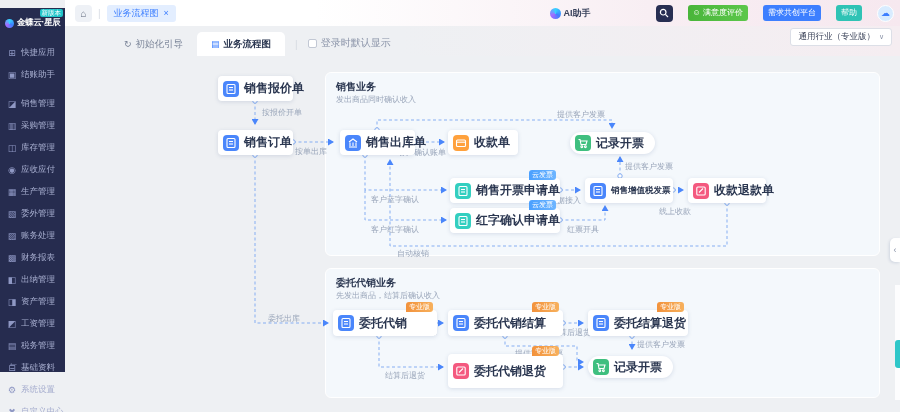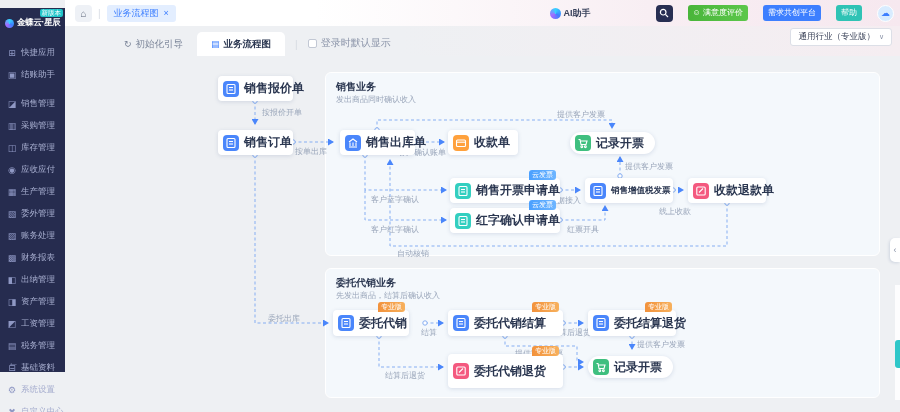--- a/index.html
+++ b/index.html
@@ -367,21 +367,21 @@
       <div class="node" style="left:623px;top:122px;width:78px;">
         <span class="nicon c-pink">
             <svg width="12" height="12" viewBox="0 0 12 12" fill="none" stroke="#fff" stroke-width="1.1">
               <rect x="1.8" y="2" width="8.4" height="8" rx="1"></rect>
               <path d="M4,7.5 L8,3.5"></path>
             </svg>
           </span>
         <span class="nlabel">收款退款单</span>
       </div>
 
-      <div class="node" style="left:268px;top:254px;width:76px;height:26px;">
+      <div class="node" style="left:268px;top:254px;width:104px;height:26px;">
         <span class="nicon c-blue">
             <svg width="12" height="12" viewBox="0 0 12 12" fill="none" stroke="#fff" stroke-width="1.1">
               <rect x="2" y="1.5" width="8" height="9" rx="1"></rect>
               <line x1="4" y1="4.5" x2="8" y2="4.5"></line>
               <line x1="4" y1="7" x2="8" y2="7"></line>
             </svg>
           </span>
         <span class="nlabel">委托代销</span>
         <span class="badge b-pro">专业版</span>
       </div>
@@ -389,21 +389,21 @@
         <span class="nicon c-blue">
             <svg width="12" height="12" viewBox="0 0 12 12" fill="none" stroke="#fff" stroke-width="1.1">
               <rect x="2" y="1.5" width="8" height="9" rx="1"></rect>
               <line x1="4" y1="4.5" x2="8" y2="4.5"></line>
               <line x1="4" y1="7" x2="8" y2="7"></line>
             </svg>
           </span>
         <span class="nlabel">委托代销结算</span>
         <span class="badge b-pro">专业版</span>
       </div>
-      <div class="node" style="left:523px;top:254px;width:88px;height:26px;">
+      <div class="node" style="left:523px;top:254px;width:100px;height:26px;">
         <span class="nicon c-blue">
             <svg width="12" height="12" viewBox="0 0 12 12" fill="none" stroke="#fff" stroke-width="1.1">
               <rect x="2" y="1.5" width="8" height="9" rx="1"></rect>
               <line x1="4" y1="4.5" x2="8" y2="4.5"></line>
               <line x1="4" y1="7" x2="8" y2="7"></line>
             </svg>
           </span>
         <span class="nlabel">委托结算退货</span>
         <span class="badge b-pro">专业版</span>
       </div>

